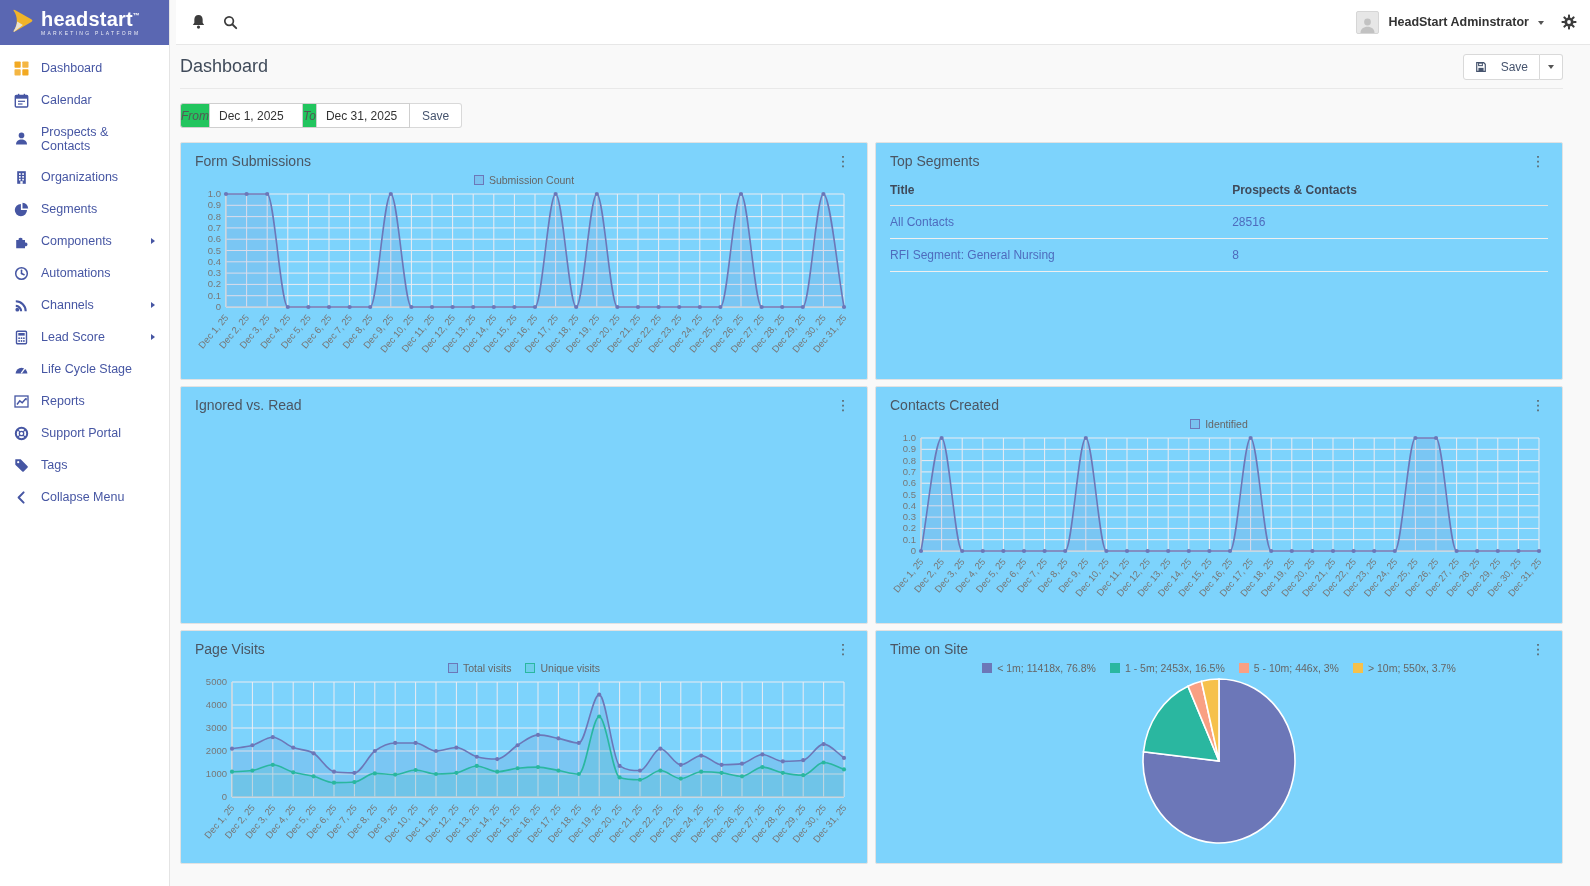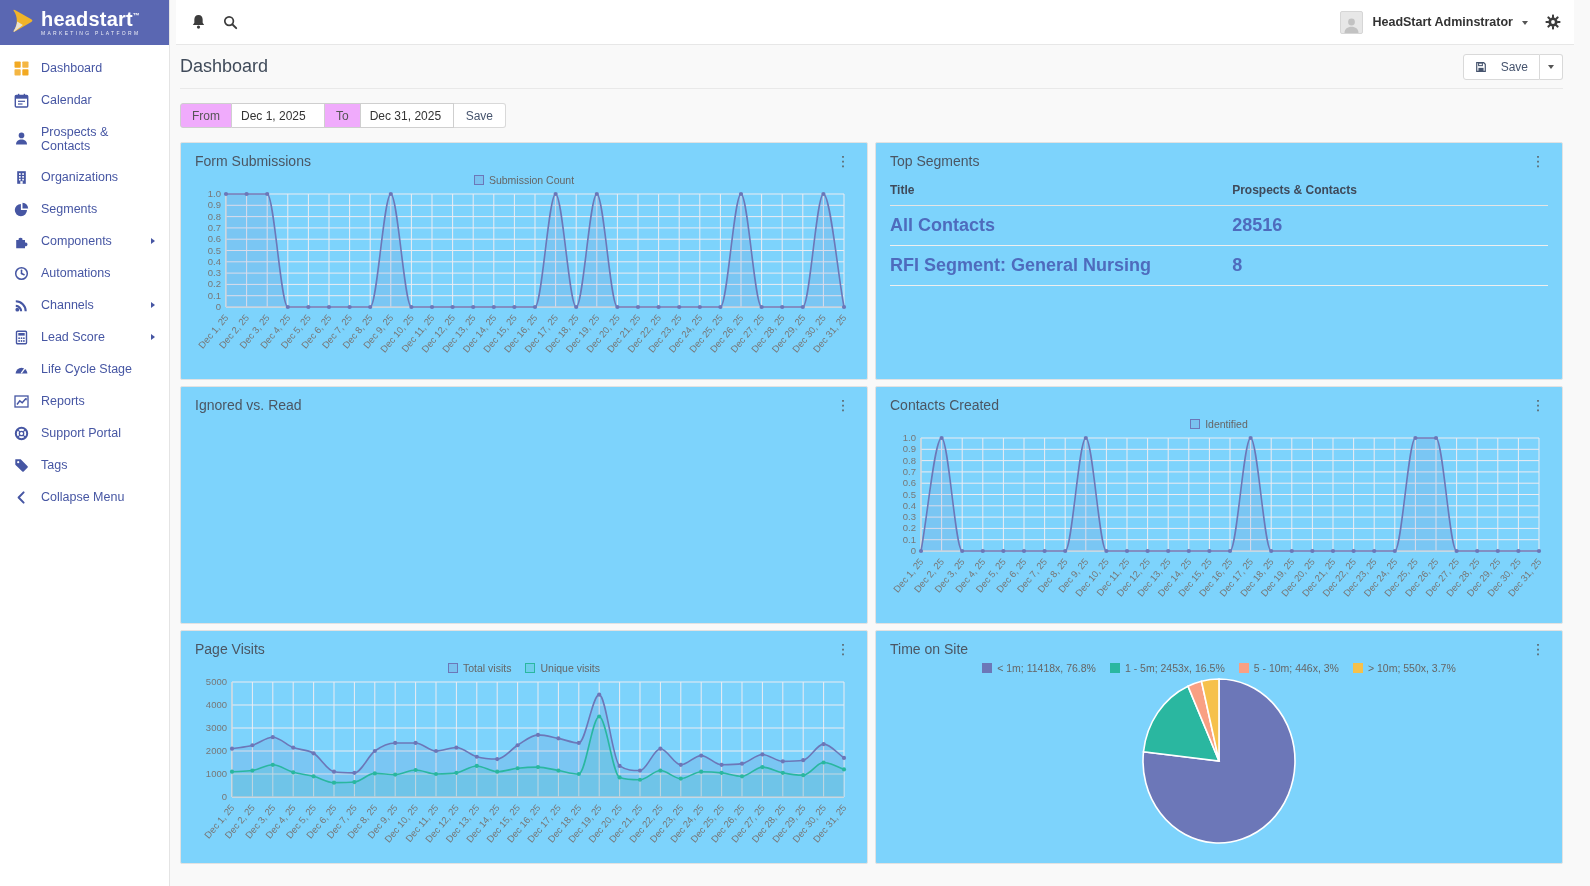--- a/index.html
+++ b/index.html
@@ -17,58 +17,58 @@
   .brand-name { font-size:20px; font-weight:bold; letter-spacing:.2px; }
   .brand-tm { font-size:7px; vertical-align:super; }
   .brand-tag { font-size:5px; letter-spacing:2.3px; color:rgba(255,255,255,.88); margin-top:2px; white-space:nowrap; }
   .nav { padding-top:7px; }
   .side-item { display:flex; align-items:center; gap:12px; padding:8.5px 14px; color:#4656a3; font-size:12.5px; cursor:pointer; }
   .side-item .ic { width:15px; height:15px; flex:0 0 auto; display:flex; align-items:center; justify-content:center; color:#4656a3; }
   .side-item .ic svg { width:15px; height:15px; display:block; }
   .side-item.active .ic { color:#f2a922; }
   .sub-arrow { margin-left:auto; width:0; height:0; border-left:4px solid #4656a3; border-top:3.5px solid transparent; border-bottom:3.5px solid transparent; }
   
-  .topbar { position:absolute; left:170px; right:16px; top:0; height:45px; background:#fff; border-bottom:1px solid #e7e7e7; display:flex; align-items:center; padding:0 13px 0 15px; z-index:9;margin-left:6px; }
+  .topbar { position:absolute; left:170px; right:0; top:0; height:45px; background:#fff; border-bottom:1px solid #e7e7e7; display:flex; align-items:center; padding:0 13px 0 15px; z-index:9;margin-left:6px; }
   .tb-ic { color:#3c3c3c; display:flex; align-items:center; cursor:pointer; }
   .tb-ic svg { display:block; }
   .tb-left { display:flex; gap:17px; align-items:center; }
   .tb-right { margin-left:auto; display:flex; align-items:center; gap:9px; }
   .avatar { width:23px; height:23px; background:#e7e7e7; border:1px solid #d6d6d6; border-radius:2px; display:flex; align-items:flex-end; justify-content:center; overflow:hidden; cursor:pointer; }
   .user-name { font-size:12.5px; font-weight:bold; color:#333; cursor:pointer; }
   .caret { width:0; height:0; border-top:4px solid #555; border-left:3.8px solid transparent; border-right:3.8px solid transparent; margin-top:1px; }
   
   .main { position:absolute; left:170px; top:45px; right:0; bottom:0; padding:0 27px 0 10px; background:#f9f9f9; overflow:hidden; }
   .page-head { height:44px; display:flex; align-items:center; border-bottom:1px solid #e9e9e9; }
   .page-title { font-size:18px; font-weight:500; color:#404b5a; margin:0; }
   .save-split { margin-left:auto; display:flex; }
   .btn { background:#fff; border:1px solid #d9d9d9; font-size:12px; color:#46546e; padding:5px 11px; display:flex; align-items:center; gap:14px; cursor:pointer; font-family:inherit; }
   .btn svg { display:block; }
   .save-main { border-radius:3px 0 0 3px; }
   .save-caret { border-radius:0 3px 3px 0; border-left:none; padding:5px 8px; }
   
   .filter-row { margin-top:14px; display:flex; height:25px; }
-  .addon { background:#f0abfc; border:1px solid #cfcfcf; font-size:12px; color:#555; padding:0 11px; display:flex; align-items:center; }
+  .addon { background:#22c55e; border:1px solid #cfcfcf; font-size:12px; color:#555; padding:0 0; display:flex; align-items:center;font-style:italic; }
   .addon.first { border-radius:3px 0 0 3px; }
   .addon + .date, .date + .addon { border-left:none; }
   input.date { border:1px solid #cfcfcf; border-left:none; padding:0 9px; font-size:12px; color:#333; width:93px; font-family:inherit; outline:none; background:#fff; }
   .filter-save { border-left:none; border-radius:0 3px 3px 0; padding:0 12px; }
   
   .grid { margin-top:14px; display:grid; grid-template-columns:1fr 1fr; grid-template-rows:238px 238px 234px; gap:6px 7px; }
   .panel { background:#7dd3fc; border:1px solid #e2e2e2; border-radius:2px; padding:10px 14px; overflow:hidden; display:flex; flex-direction:column; }
   .panel-head { display:flex; align-items:center; justify-content:space-between; flex:0 0 auto; }
   .panel-title { font-size:14px; color:#4b5663; }
   .kebab { color:#555; font-size:14px; line-height:1; cursor:pointer; padding:0 3px; user-select:none; }
   .panel-body { flex:1 1 auto; display:flex; flex-direction:column; align-items:center; min-height:0; }
   .legend-row { display:flex; justify-content:center; align-items:center; gap:14px; margin:5px 0 1px; font-size:10.5px; color:#666; flex-wrap:nowrap; }
   .legend-item { display:flex; align-items:center; gap:5px; cursor:pointer; white-space:nowrap; }
   .swatch { width:10px; height:10px; flex:0 0 auto; }
   
   table.segments { width:100%; border-collapse:collapse; margin-top:5px; }
   table.segments th { text-align:left; font-size:12px; color:#3f4a5a; font-weight:bold; padding:9px 0 8px; border-bottom:1px solid #e5e5e5; }
-  table.segments td { font-size:18px; padding:9px 0; border-bottom:1px solid #efefef;font-weight:bold; }
+  table.segments td { font-size:12px; padding:9px 0; border-bottom:1px solid #efefef; }
   table.segments a { color:#4e6bbd; text-decoration:none; cursor:pointer; }
   .chart-svg { display:block; }
 </style>
 </head>
 <body>
 
 <div class="sidebar">
   <div class="brand">
     <span class="brand-mark">
       <svg width="26" height="26" viewBox="0 0 28 28">

